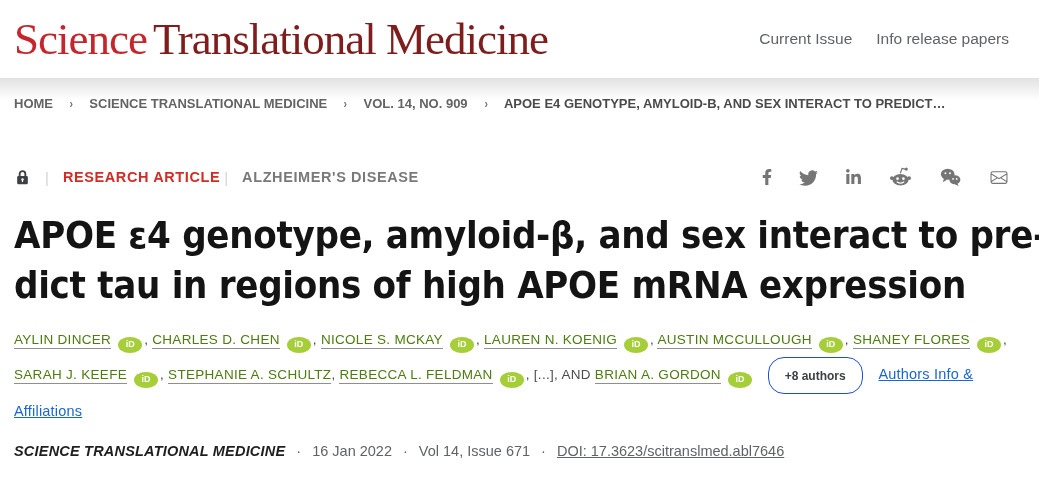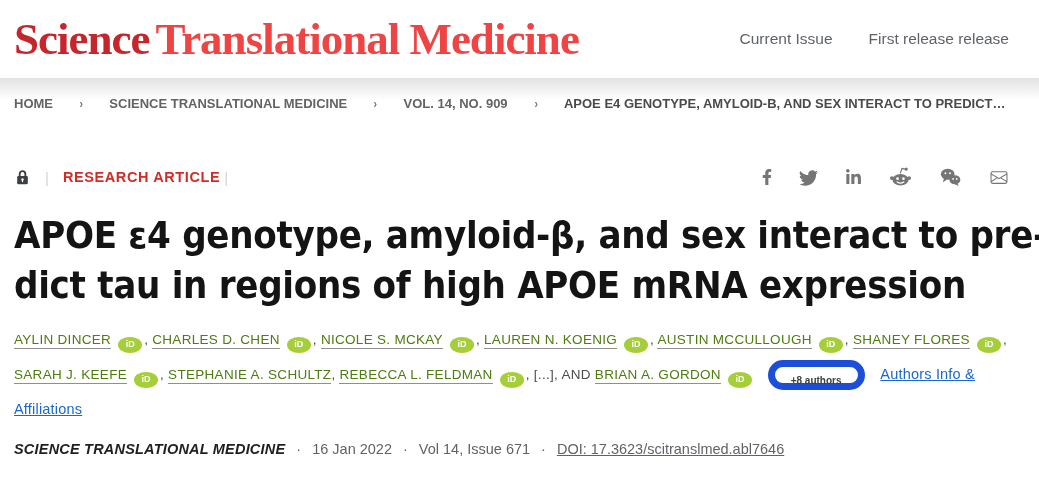--- a/index.html
+++ b/index.html
@@ -11,28 +11,28 @@
   *{box-sizing:border-box;margin:0;padding:0;}
   html,body{background:#fff;}
   body{font-family:"Liberation Sans","DejaVu Sans",sans-serif;}
   .page{width:1039px;height:492px;background:#fff;overflow:hidden;position:relative;}
 
   
   .site-header{height:78px;display:flex;align-items:center;justify-content:space-between;
     padding:0 30px 0 14px;background:#fff;}
   .logo{font-family:"Liberation Serif","DejaVu Serif",serif;font-size:45px;line-height:1;
     white-space:nowrap;letter-spacing:-1px;cursor:pointer;}
-  .logo .brand{color:var(--brand-red);font-weight:700;}
-  .logo .journal{color:#ef4444;font-weight:700;margin-left:6px;}
-  .header-nav{display:flex;gap:36px;}
+  .logo .brand{color:var(--brand-red);font-weight:400;}
+  .logo .journal{color:#7f1d1d;font-weight:400;margin-left:6px;}
+  .header-nav{display:flex;gap:24px;}
   .header-nav a{color:#5f6368;font-size:15.5px;text-decoration:none;white-space:nowrap;cursor:pointer;}
   .header-shadow{height:26px;background:linear-gradient(#e2e2e2,rgba(255,255,255,0) 85%);}
 
   
-  .breadcrumb{display:flex;align-items:center;gap:26px;padding:0 30px 0 14px;margin-top:-8px;
+  .breadcrumb{display:flex;align-items:center;gap:16px;padding:0 30px 0 14px;margin-top:-8px;
     white-space:nowrap;overflow:hidden;}
   .crumb{font-size:13px;font-weight:700;color:#636363;text-decoration:none;
     font-stretch:condensed;letter-spacing:0;cursor:pointer;}
   .crumb.current{color:#4a4a4a;}
   .crumb-sep{color:#767676;font-size:13px;font-weight:700;transform:scaleX(.8);}
 
   
   .main{padding:0 30px 0 14px;}
   .meta-row{margin-top:55px;display:flex;align-items:center;justify-content:space-between;}
   .meta-left{display:flex;align-items:center;}
@@ -50,23 +50,23 @@
 
   
   .authors-block{margin-top:12px;font-size:13.5px;line-height:35px;color:#4d4d4d;
     font-stretch:condensed;max-width:1000px;}
   .author-name{color:#4d7c0f;text-decoration:none;border-bottom:1.5px solid #8f8f8f;
     padding-bottom:1px;letter-spacing:.3px;cursor:pointer;}
   .author-sep{color:#4d4d4d;letter-spacing:.3px;}
   .orcid-badge{display:inline-flex;align-items:center;justify-content:center;
     width:24px;height:16px;border-radius:50%;background:var(--orcid-green);
     color:#fff;font-size:9px;font-weight:700;margin:0 2px 0 7px;vertical-align:-3px;cursor:pointer;}
-  .more-authors-pill{display:inline-block;margin:0 12px 0 10px;padding:0 16px;height:30px;line-height:28px;
-    border:7px solid #1d4ed8;border-radius:16px;background:#fff;color:#3c4043;
-    font-weight:700;font-size:10px;font-stretch:normal;letter-spacing:0;white-space:nowrap;
+  .more-authors-pill{display:inline-block;margin:0 12px 0 10px;padding:0 16px;height:37px;line-height:28px;
+    border:1px solid #1d4ed8;border-radius:16px;background:#fff;color:#3c4043;
+    font-weight:700;font-size:12px;font-stretch:normal;letter-spacing:0;white-space:nowrap;
     vertical-align:middle;cursor:pointer;}
   .authors-info-link{color:var(--link-blue);text-decoration:underline;font-size:14.5px;
     letter-spacing:.2px;cursor:pointer;}
 
   
   .pub-meta{margin-top:14px;display:flex;align-items:center;gap:11px;
     font-stretch:condensed;font-size:14.5px;color:#5f6368;white-space:nowrap;}
   .pub-journal{color:#1f1f1f;font-weight:700;font-style:italic;letter-spacing:.2px;}
   .pub-dot{color:#5f6368;}
   .pub-doi{color:#5f6368;text-decoration:underline;cursor:pointer;}
@@ -75,21 +75,21 @@
 <body>
 
 <div class="page">
 
   <header class="site-header">
     <a class="logo">
       <span class="brand">Science</span><span class="journal">Translational Medicine</span>
     </a>
     <nav class="header-nav">
       <a>Current Issue</a>
-      <a>First release release</a>
+      <a>Info release papers</a>
     </nav>
   </header>
   <div class="header-shadow"></div>
 
   <nav class="breadcrumb">
     <a class="crumb">HOME</a>
     <span class="crumb-sep">›</span>
     <a class="crumb">SCIENCE TRANSLATIONAL MEDICINE</a>
     <span class="crumb-sep">›</span>
     <a class="crumb">VOL. 14, NO. 909</a>
@@ -105,20 +105,21 @@
           <svg width="17" height="19" viewBox="0 0 24 24" fill="currentColor" aria-hidden="true">
             <path d="M8 10V7a4 4 0 0 1 8 0v3" fill="none" stroke="currentColor" stroke-width="2.6"></path>
             <rect x="4.5" y="10" width="15" height="11.5" rx="1.8"></rect>
             <circle cx="12" cy="14.8" r="1.7" fill="#fff"></circle>
             <rect x="11.2" y="15.5" width="1.6" height="3" fill="#fff"></rect>
           </svg>
         </span>
         <span class="meta-divider">|</span>
         <span class="article-type">RESEARCH ARTICLE</span>
         <span class="meta-divider">|</span>
+        <a class="article-category">ALZHEIMER'S DISEASE</a>
       </div>
       <div class="social-row">
         <a class="social-btn">
           <svg width="10" height="18" viewBox="0 0 320 512" fill="currentColor">
               <path d="M279.14 288l14.22-92.66h-88.91v-60.13c0-25.35 12.42-50.06 52.24-50.06h40.42V6.26S260.43 0 225.36 0c-73.22 0-121.08 44.38-121.08 124.72v70.62H22.89V288h81.39v224h100.17V288z"></path>
             </svg>
         </a>
         <a class="social-btn">
           <svg width="19" height="19" viewBox="0 0 16 16" fill="currentColor">
               <path d="M5.026 15c6.038 0 9.341-5.003 9.341-9.334 0-.14 0-.282-.006-.422A6.685 6.685 0 0 0 16 3.542a6.658 6.658 0 0 1-1.889.518 3.301 3.301 0 0 0 1.447-1.817 6.533 6.533 0 0 1-2.087.793A3.286 3.286 0 0 0 7.875 6.03a9.325 9.325 0 0 1-6.767-3.429 3.289 3.289 0 0 0 1.018 4.382A3.323 3.323 0 0 1 .64 6.575v.045a3.288 3.288 0 0 0 2.632 3.218 3.203 3.203 0 0 1-.865.115 3.23 3.23 0 0 1-.614-.057 3.283 3.283 0 0 0 3.067 2.277A6.588 6.588 0 0 1 .78 13.58a6.32 6.32 0 0 1-.78-.045A9.344 9.344 0 0 0 5.026 15z"></path>

